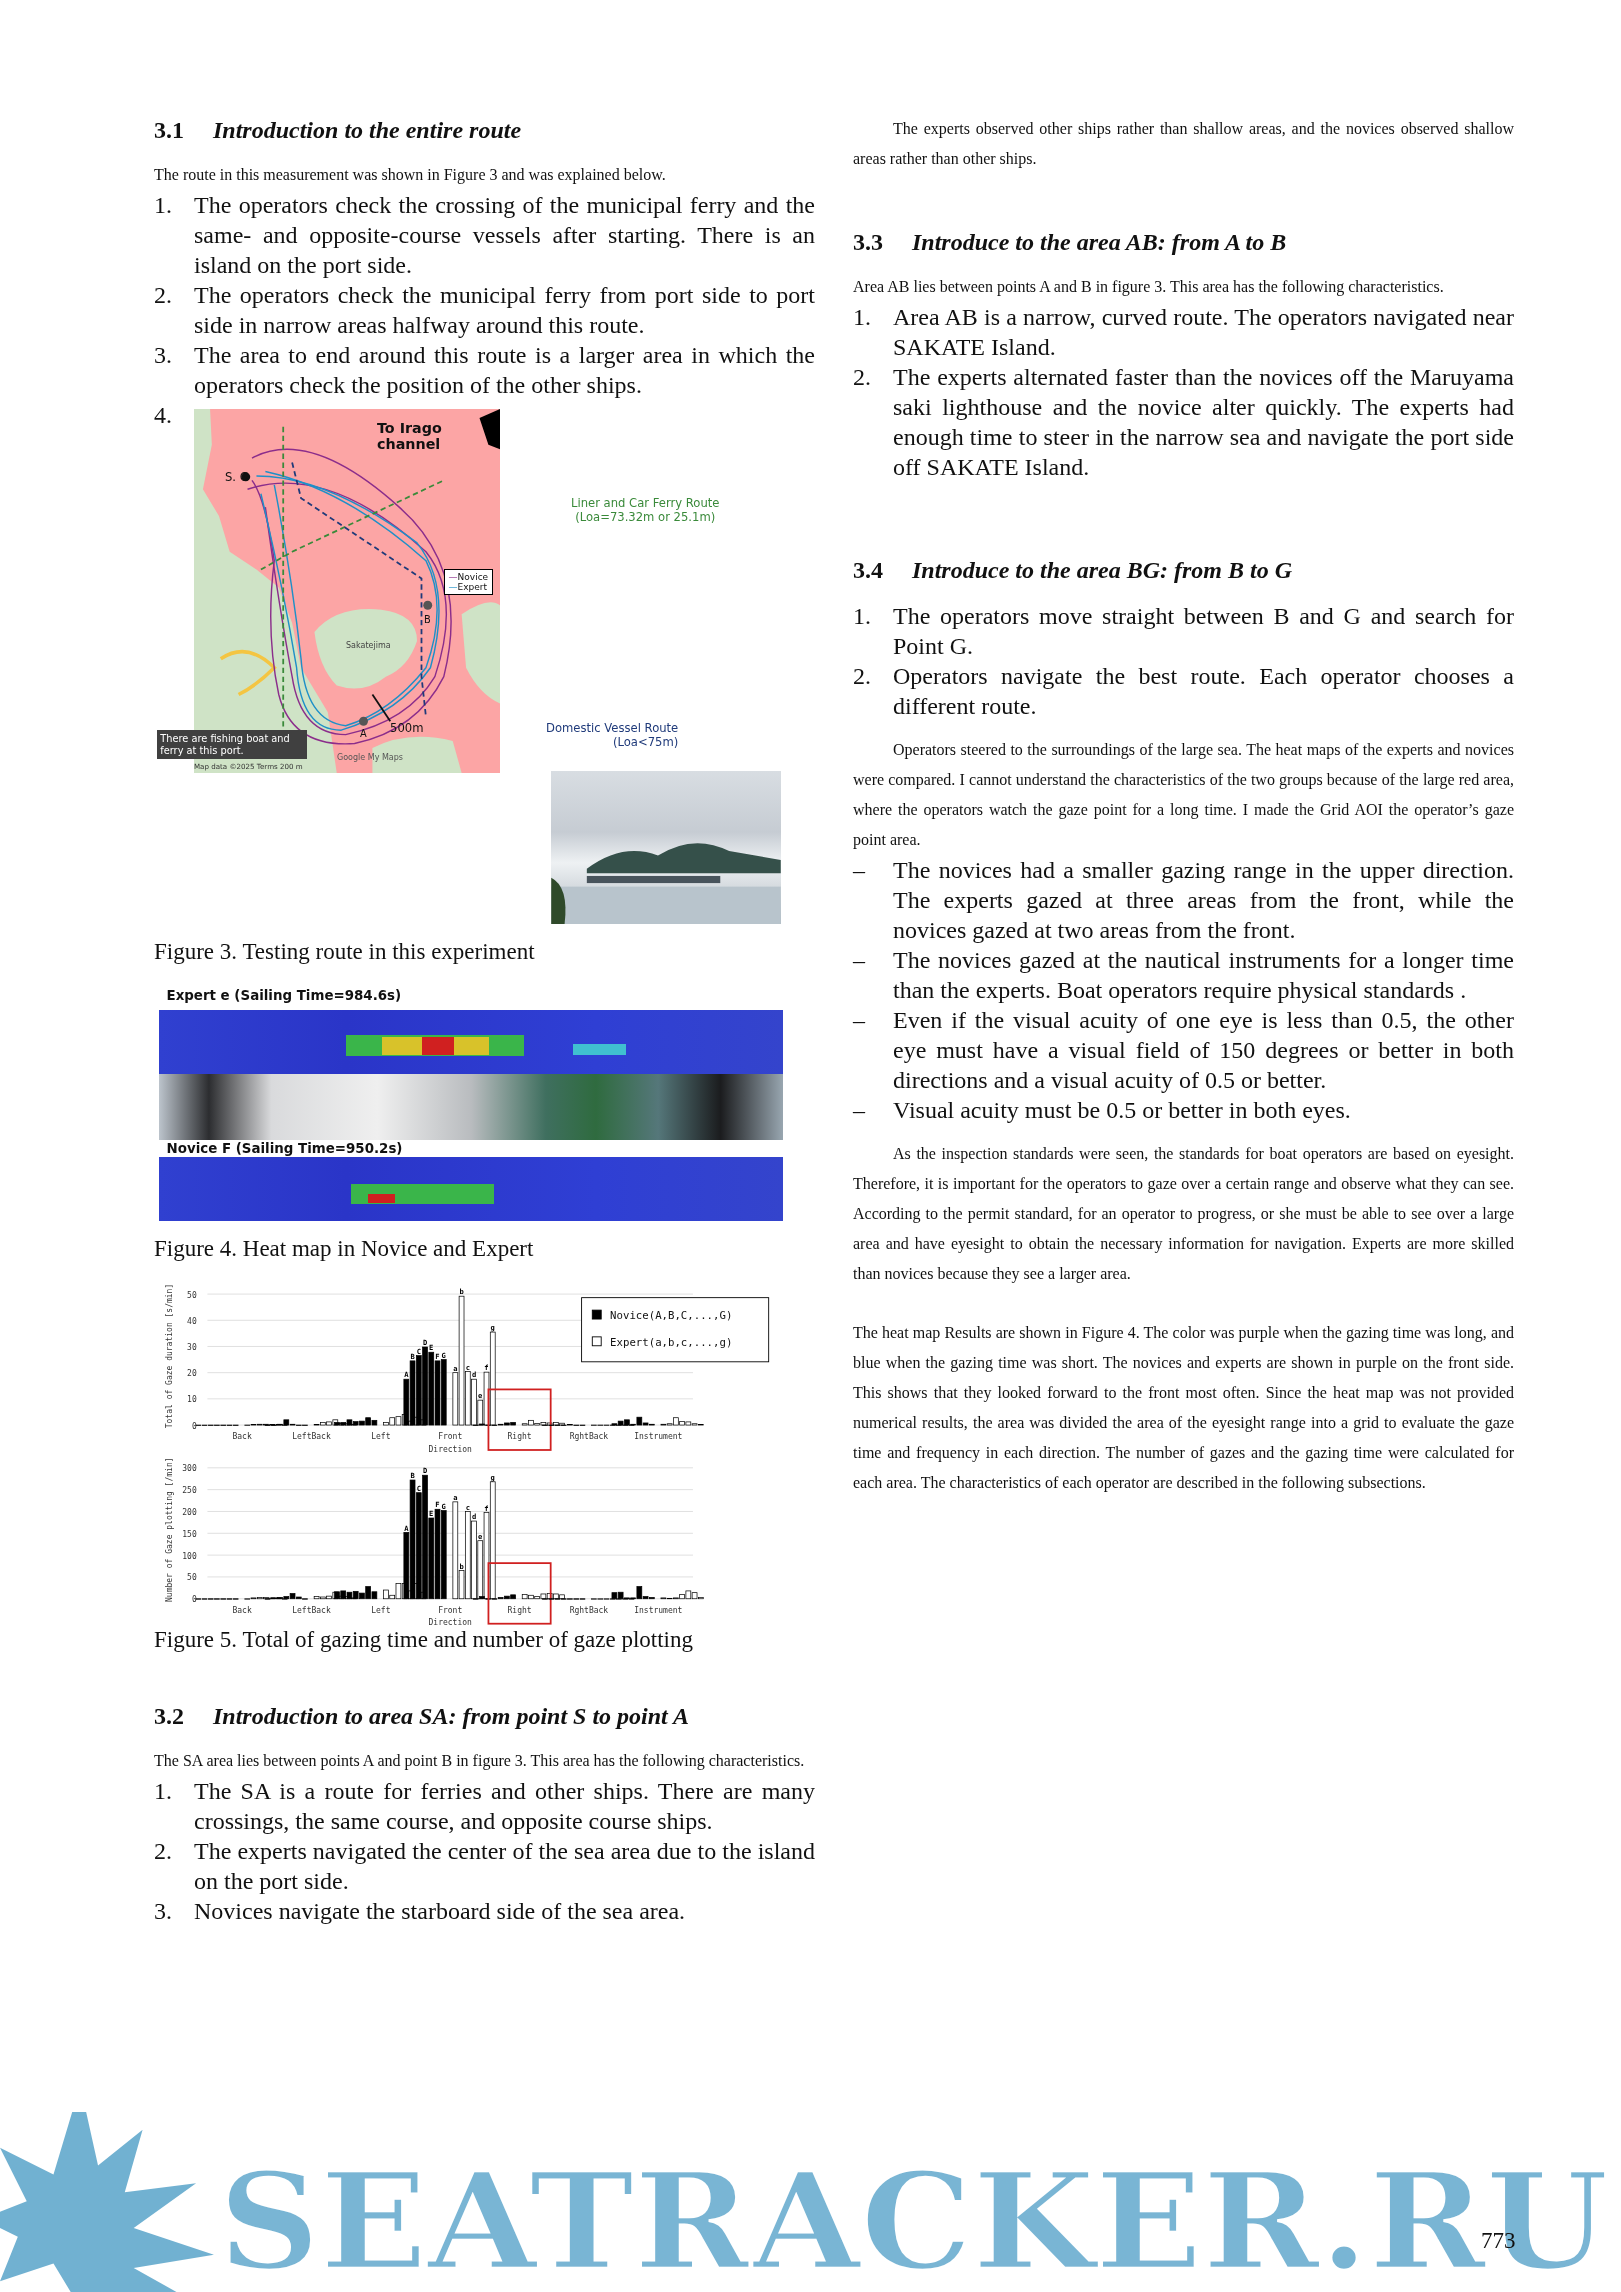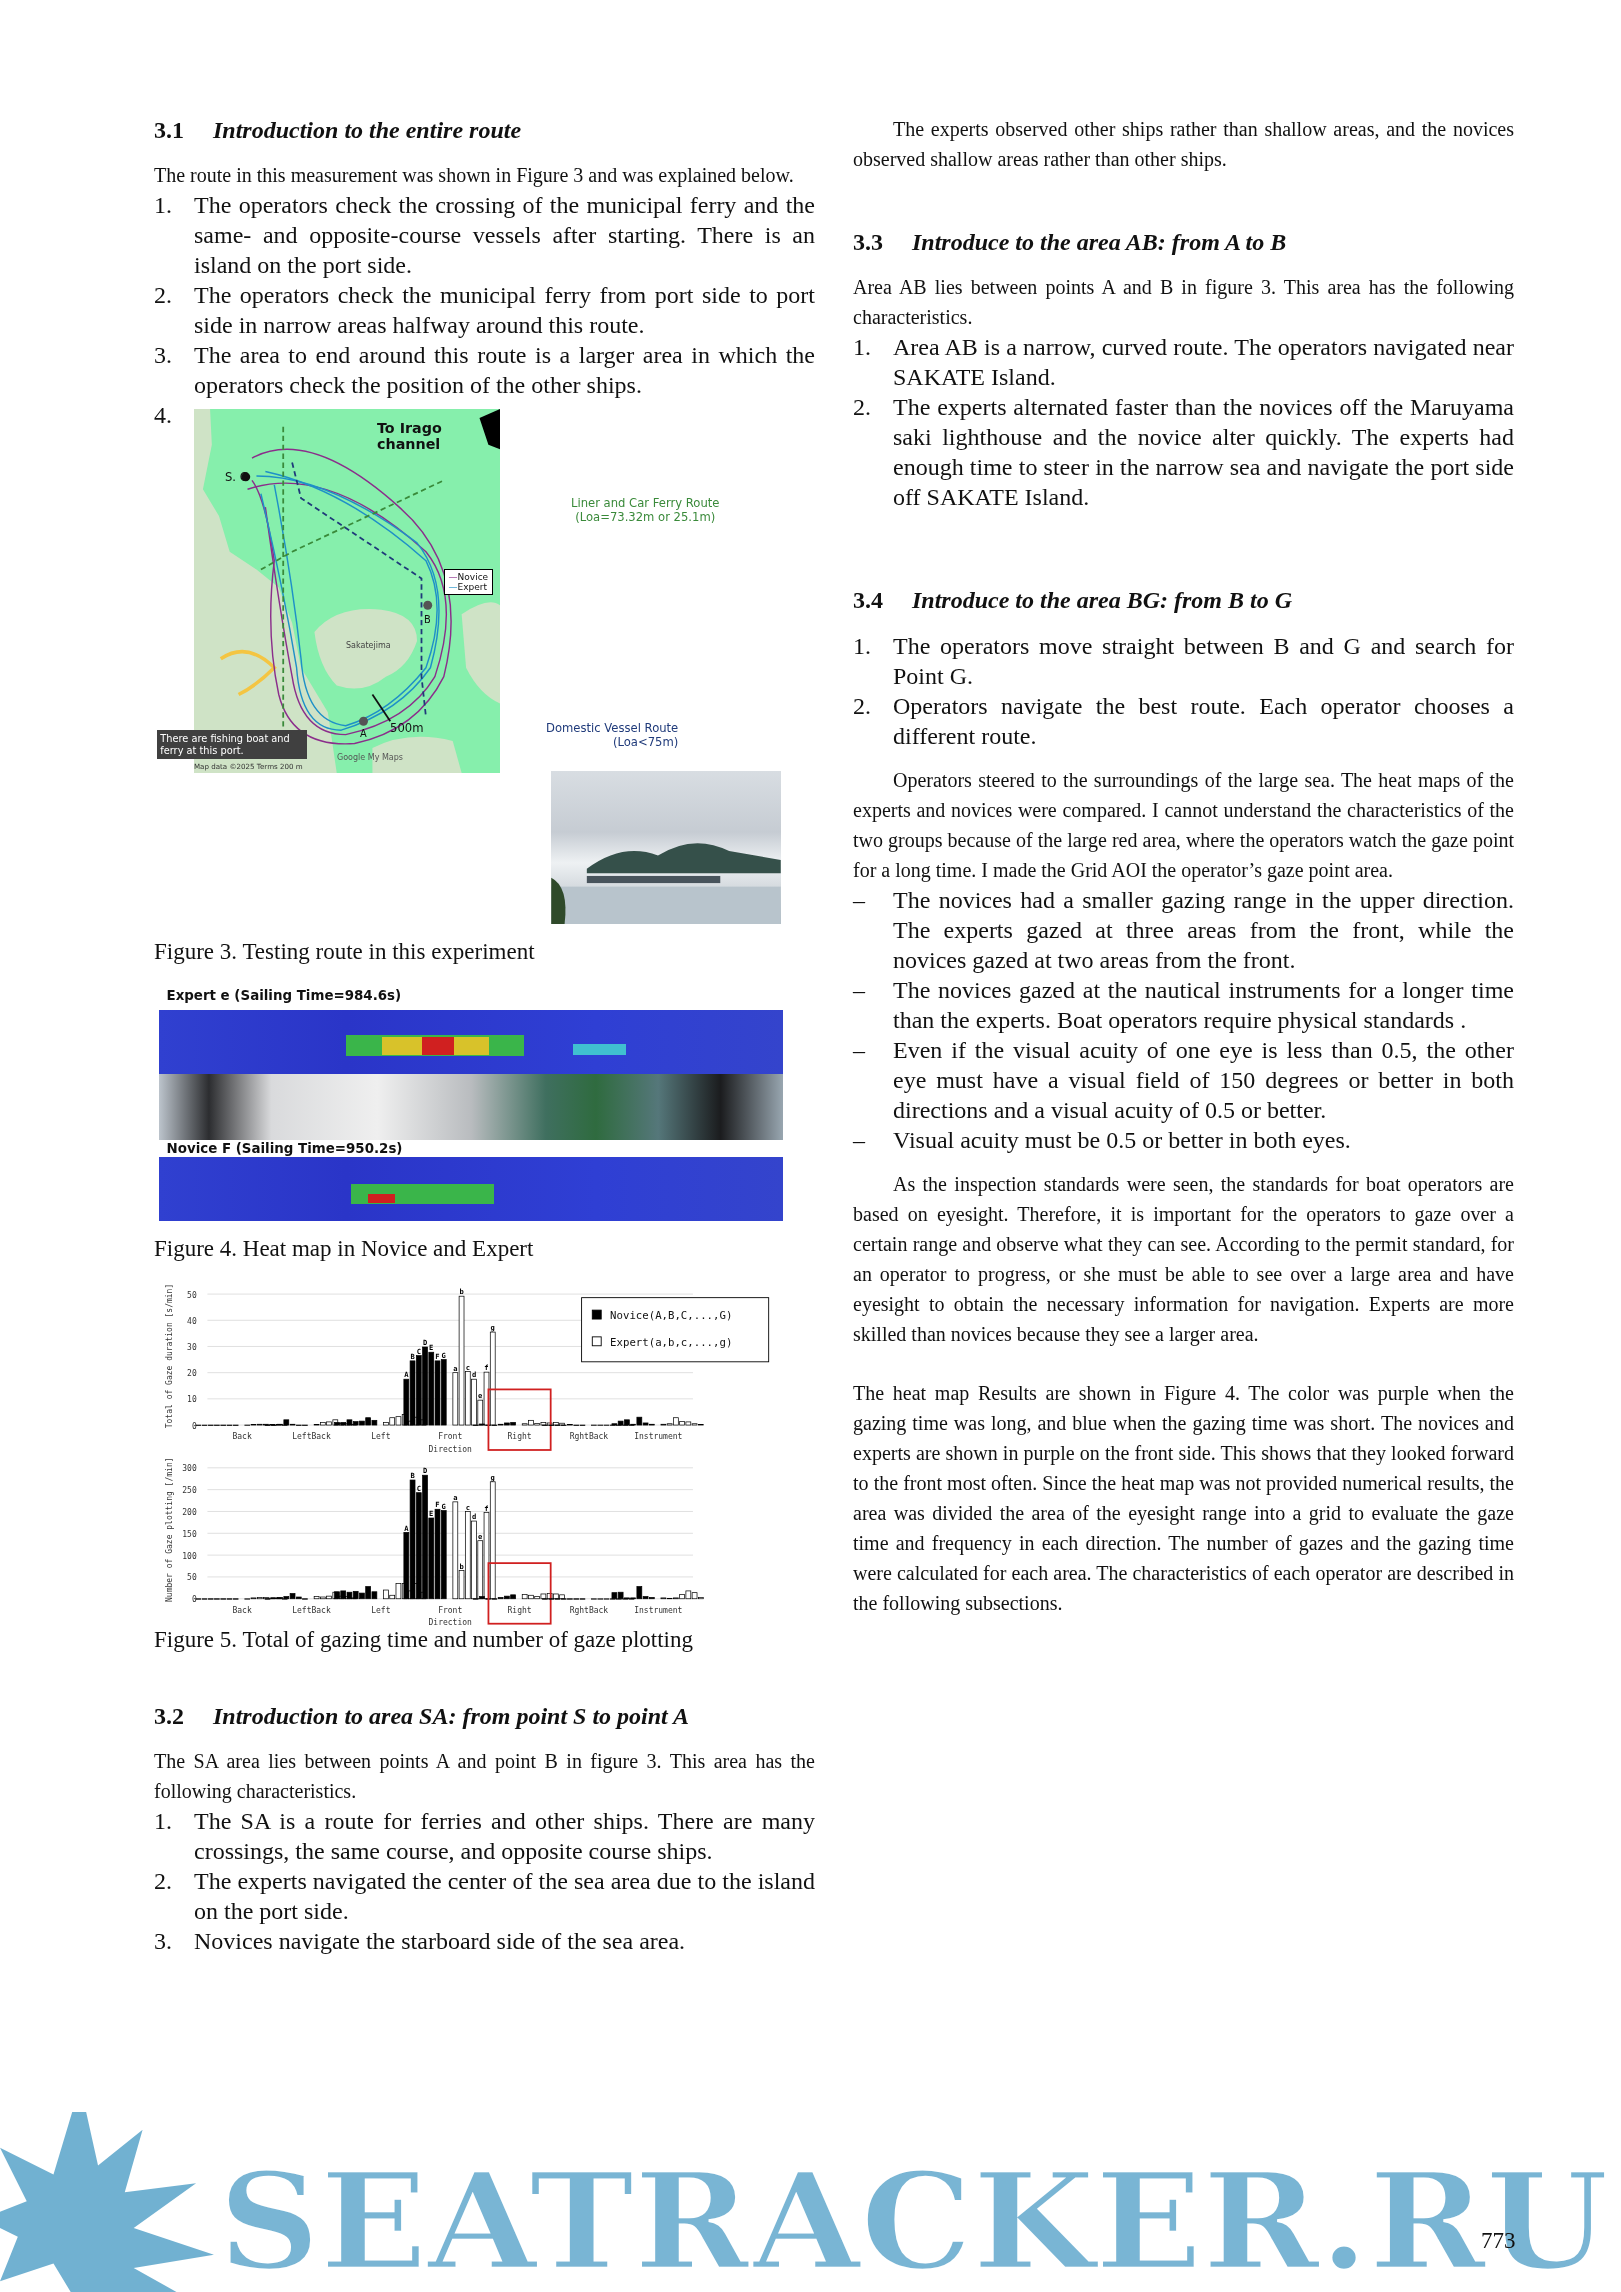--- a/index.html
+++ b/index.html
@@ -5,29 +5,29 @@
   html, body { margin:0; padding:0; background:#ffffff; }
   body { width:1622px; height:2293px; position:relative; overflow:hidden;
          font-family:"Liberation Serif","DejaVu Serif",serif; color:#111; }
   .col { position:absolute; top:114px; width:661px; }
   .col-left { left:154px; }
   .col-right { left:853px; }
   .sec { font-size:24px; line-height:32px; margin:0 0 14.3px 0; }
   .sec .num { display:inline-block; width:59px; font-style:normal; }
   .sec .ttl { font-style:italic; }
   .sec.upper .ttl { font-style:normal; }
-  p { margin:0; font-size:20px; line-height:30px; text-align:justify; }
+  p { margin:0; font-size:16px; line-height:30px; text-align:justify; }
   p.indent { text-indent:40px; }
   ol, ul { margin:0; padding:0; list-style:none; }
   li { position:relative; padding-left:40px; font-size:24px; line-height:30px; text-align:justify; }
   li .mk { position:absolute; left:0; top:0; }
   .cap { font-size:23px; line-height:30px; margin:0; }
   .fig { position:relative; }
   
-  .map { position:absolute; left:40px; top:0; width:306px; height:364px; background:#86efac; overflow:hidden; }
+  .map { position:absolute; left:40px; top:0; width:306px; height:364px; background:#fca5a5; overflow:hidden; }
   .photo { position:absolute; left:397px; top:346px; width:230px; height:153px; overflow:hidden;
            background:linear-gradient(#d8dde2 0%, #c6ccd3 40%, #eef1f3 60%, #aeb8c0 100%); }
   
   .hm-label { font-family:"DejaVu Sans","Liberation Sans",sans-serif; font-weight:bold; font-size:13.4px; position:absolute; }
   .hm { position:absolute; left:4.5px; width:624px; background:linear-gradient(90deg,#3040d0,#2a35c8 30%,#2f3fd4 70%,#3444cc); }
   .hm-cell { position:absolute; }
   .pano { position:absolute; left:4.5px; width:624px; background:linear-gradient(90deg,#bcc4cc 0%,#2c2d30 8%,#d9dadc 18%,#efefef 35%,#b9bcbf 50%,#3f6f5f 62%,#2f6b3f 70%,#55777a 80%,#1b1c1e 90%,#98a6b0 100%); }
   
   .chart svg text { font-family:"DejaVu Sans Mono","Liberation Mono",monospace; }
   .watermark { position:absolute; left:0; top:2112px; width:1622px; height:181px; pointer-events:none; }

